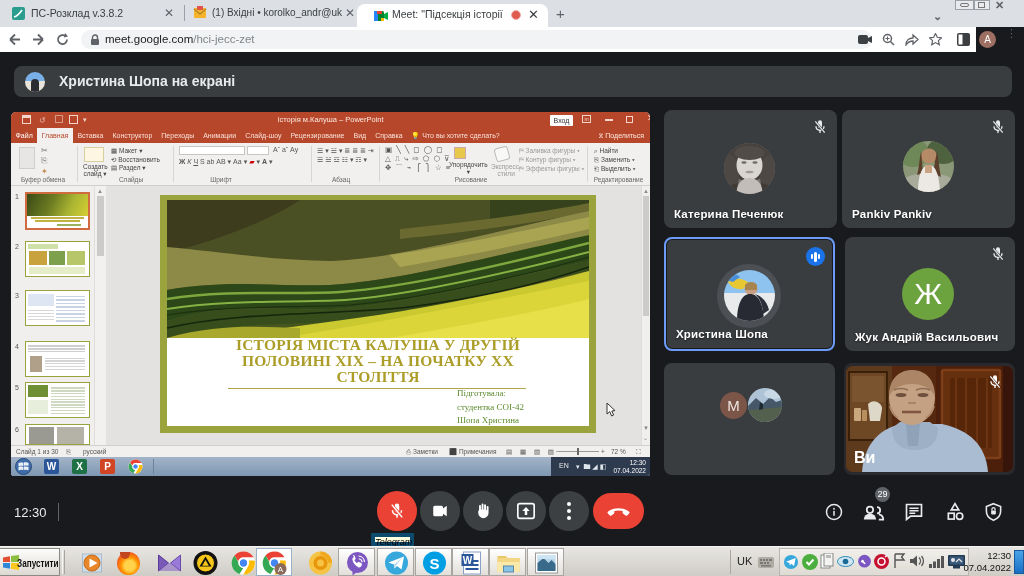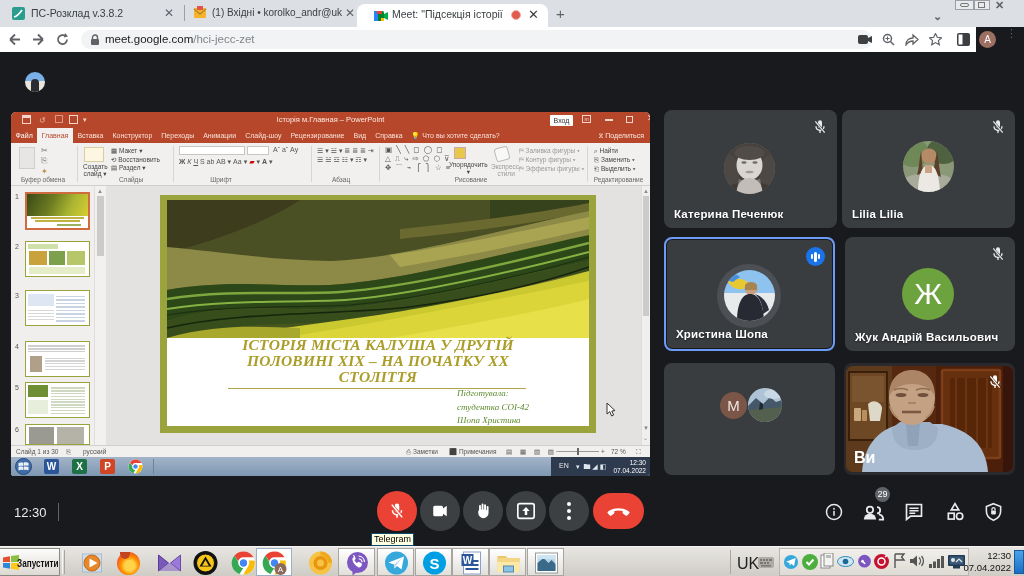--- a/index.html
+++ b/index.html
@@ -22,21 +22,21 @@
 #ppttitle{left:0;top:0;width:639px;height:16px;background:#b7472a;}
 #pptmenu{left:0;top:16px;width:639px;height:15px;background:#b7472a;color:#f8e0d8;font-size:7px;}
 .mitem{float:left;padding:0 4.5px;line-height:15px;font-size:7px;}
 #ribbon{left:0;top:31px;width:639px;height:43px;background:#f1f0ee;border-bottom:1px solid #d2d0ce;font-size:6.5px;color:#444;}
 .rgl{position:absolute;bottom:2px;text-align:center;color:#666;font-size:6.5px;}
 .rsep{position:absolute;top:3px;bottom:3px;width:1px;background:#d8d6d4;}
 #thumbs{left:0;top:74px;width:94px;height:259px;background:#f0efed;border-right:1px solid #d8d6d4;}
 .thumb{position:absolute;left:14px;width:65px;background:#fff;border:1px solid #9aa23c;}
 .tnum{position:absolute;left:4px;font-size:7px;color:#555;}
 #canvas{left:95px;top:74px;width:544px;height:259px;background:#e4e2e0;}
-#slide{left:54px;top:9px;width:387px;height:238px;background:#fff;font-style:italic;}
+#slide{left:54px;top:9px;width:387px;height:238px;background:#fff;}
 #vscroll{left:630px;top:74px;width:9px;height:259px;background:#f0efed;border-left:1px solid #ddd;}
 #pptstatus{left:0;top:333px;width:639px;height:12px;background:#f1f0ee;border-top:1px solid #d2d0ce;font-size:6.5px;color:#555;}
 #innertask{left:0;top:345px;width:639px;height:19px;background:linear-gradient(#a3b4c8,#7e97b2);}
 
 #meetbar{left:0;top:485px;width:1024px;height:61px;background:#191a1d;}
 .mbtn{position:absolute;top:6px;width:40px;height:40px;border-radius:50%;background:#3c4043;}
 .mbtn svg{position:absolute;left:50%;top:50%;transform:translate(-50%,-50%);}
 
 #taskbar{left:0;top:546px;width:1024px;height:30px;background:linear-gradient(#e8e6e2,#cfccc6);border-top:1px solid #f5f4f2;font-size:11px;}
 .tbicon{position:absolute;top:3px;width:33px;height:26px;text-align:center;}
@@ -114,32 +114,33 @@
     </svg>
   <svg class="abs" style="left:957px;top:6px" width="13" height="13">
       <rect x="0" y="0" width="13" height="13" rx="2" fill="#3c4043"></rect>
       <rect x="1.5" y="1.5" width="4" height="10" fill="#fff"></rect>
     </svg>
   <div class="abs" style="left:979px;top:4px;width:17px;height:17px;border-radius:50%;background:#9c6f62;color:#fff;font-size:10px;text-align:center;line-height:17px;">A</div>
   <div class="abs" style="left:1006px;top:3px;color:#5f6368;font-size:11px;letter-spacing:0;line-height:6px;">⋮</div>
 </div>
 
 <div class="abs" id="meet">
+  <div class="abs" id="banner"><span style="margin-left:45px;">Христина Шопа на екрані</span></div>
   <div class="abs" style="left:25px;top:19.5px;width:20px;height:20px;border-radius:50%;background:linear-gradient(#7ab0e8 45%,#e8e4da 45%);overflow:hidden;">
       <div style="position:absolute;left:6px;top:7px;width:8px;height:13px;border-radius:4px 4px 0 0;background:#2b2b33;"></div>
     </div>
   <div class="abs" id="share">
 
     <div class="abs" id="ppttitle">
       <div class="abs" style="left:11px;top:3px;width:9px;height:9px;border:1.5px solid #f3d5cb;border-top-width:3px;"></div>
       <div class="abs" style="left:28px;top:4px;font-size:8px;color:#e8b5a5;">↺</div>
       <div class="abs" style="left:44px;top:3px;width:8px;height:8px;border:1px solid #d89a86;"></div>
       <div class="abs" style="left:58px;top:3px;width:9px;height:9px;border:1.5px solid #f3d5cb;"></div>
       <div class="abs" style="left:72px;top:4px;font-size:7px;color:#f3d5cb;">▾</div>
-      <div class="abs" style="left:0;top:3px;width:639px;text-align:center;font-size:7.5px;color:#fbe9e2;">Історія м.Главная  –  PowerPoint</div>
+      <div class="abs" style="left:0;top:3px;width:639px;text-align:center;font-size:7.5px;color:#fbe9e2;">Історія м.Калуша  –  PowerPoint</div>
       <div class="abs" style="left:539px;top:2.5px;width:23px;height:11px;background:#fdfdfd;border-radius:1px;font-size:7px;color:#333;text-align:center;line-height:11px;">Вход</div>
       <div class="abs" style="left:571px;top:3px;width:9px;height:8px;border:1px solid #f3d5cb;font-size:5px;color:#f3d5cb;text-align:center;line-height:7px;">m</div>
       <div class="abs" style="left:594px;top:7px;width:8px;height:1.5px;background:#f3d5cb;"></div>
       <div class="abs" style="left:615px;top:3.5px;width:7px;height:7px;border:1px solid #f3d5cb;"></div>
       <div class="abs" style="left:636px;top:1px;font-size:9px;color:#f6ddd4;">✕</div>
     </div>
 
     <div class="abs" id="pptmenu">
       <div class="mitem" style="color:#fff;">Файл</div>
       <div class="mitem" style="background:#f1f0ee;color:#b7472a;">Главная</div>
@@ -364,21 +365,21 @@
           <ellipse cx="40" cy="10" rx="16" ry="13" fill="#4e6240"></ellipse>
           <ellipse cx="25" cy="44" rx="28" ry="12" fill="#a8aa9a"></ellipse>
           <ellipse cx="26" cy="15" rx="8" ry="7.5" fill="#b58a66"></ellipse>
           <path d="M19 12 C19 6 33 6 33 12 L34 30 C30 34 22 34 18 30 Z" fill="none"></path>
           <path d="M18 10 C16 20 16 28 14 34 L20 32 Z" fill="#5c3f2a"></path>
           <path d="M34 10 C36 20 36 28 38 36 L30 32 Z" fill="#5c3f2a"></path>
           <path d="M15 51 C15 32 20 24 26 24 C32 24 36 32 37 51 Z" fill="#ece9e4"></path>
           <path d="M22 24 h7 v8 h-7Z" fill="#c9a384"></path>
         </g>
       </svg>
-      <div class="tname">Lilia Lilia</div>
+      <div class="tname">Pankiv Pankiv</div>
       <svg class="micoff" viewBox="0 0 24 24">
           <path fill="#e8eaed" d="M12 14a3 3 0 0 0 3-3V5a3 3 0 0 0-6 0v6a3 3 0 0 0 3 3zm5-3a5 5 0 0 1-10 0H5a7 7 0 0 0 6 6.9V21h2v-3.1A7 7 0 0 0 19 11h-2z"></path>
           <path stroke="#3a3d40" stroke-width="3.4" d="M4 3 L20 21"></path>
           <path stroke="#e8eaed" stroke-width="1.8" d="M5 3.5 L19 20.5"></path>
         </svg>
     </div>
 
     <div class="tile" style="left:664px;top:185px;width:171px;height:114px;border:2.5px solid #6b9bf7;box-shadow:0 0 0 1px #191a1d inset;">
       <div class="abs" style="left:51px;top:25px;width:64px;height:64px;border-radius:50%;background:#4c5054;"></div>
       <svg class="abs" style="left:58px;top:31px" width="51" height="51" viewBox="0 0 51 51">
@@ -510,21 +511,21 @@
         <circle cx="2" cy="2" r="2" fill="#fff"></circle>
         <circle cx="2" cy="9" r="2" fill="#fff"></circle>
         <circle cx="2" cy="16" r="2" fill="#fff"></circle>
       </svg>
     </div>
   <div class="abs" style="left:593px;top:8px;width:51px;height:36px;border-radius:18px;background:#ea4335;">
       <svg style="position:absolute;left:14px;top:10px" width="23" height="16" viewBox="0 0 24 16">
         <path fill="#fff" d="M12 5 C7 5 3.4 6.6 1.2 8.4 a1.5 1.5 0 0 0-.2 2.2 l1.7 1.9 a1.4 1.4 0 0 0 1.9.2 l2.5-1.8 a1.4 1.4 0 0 0 .6-1.2 l-.1-1.6 c1.4-.4 2.9-.6 4.4-.6 s3 .2 4.4.6 l-.1 1.6 a1.4 1.4 0 0 0 .6 1.2 l2.5 1.8 a1.4 1.4 0 0 0 1.9-.2 l1.7-1.9 a1.5 1.5 0 0 0-.2-2.2 C20.6 6.6 17 5 12 5 Z"></path>
       </svg>
     </div>
-  <div class="abs" style="left:371px;top:48px;width:43px;height:13px;background:#ffffe1;border:1px solid #0c4a6e;font-size:9px;color:#000;text-align:center;line-height:11px;">Telegram</div>
+  <div class="abs" style="left:371px;top:48px;width:43px;height:13px;background:#ffffe1;border:4px solid #0c4a6e;font-size:9px;color:#000;text-align:center;line-height:11px;font-style:italic;">Telegram</div>
   <svg class="abs" style="left:825px;top:18px" width="18" height="18" viewBox="0 0 24 24">
       <circle cx="12" cy="12" r="10" stroke="#e8eaed" stroke-width="2" fill="none"></circle>
       <rect x="11" y="10.5" width="2" height="6.5" fill="#e8eaed"></rect>
       <rect x="11" y="6.5" width="2" height="2.4" fill="#e8eaed"></rect>
     </svg>
   <div class="abs" style="left:875px;top:2px;width:15px;height:15px;border-radius:50%;background:#5f6368;color:#fff;font-size:9px;text-align:center;line-height:15px;">29</div>
   <svg class="abs" style="left:862px;top:19px" width="23" height="17" viewBox="0 0 26 18">
       <circle cx="9" cy="6" r="3.6" stroke="#e8eaed" stroke-width="2" fill="none"></circle>
       <path d="M2 17 a7 7 0 0 1 14 0 Z" fill="#e8eaed"></path>
       <path d="M17 3 a3.5 3.5 0 0 1 0 7 M19 11 a6 6 0 0 1 5 6 h-5" stroke="#e8eaed" stroke-width="2" fill="none"></path>
@@ -639,21 +640,21 @@
   <div class="abs" style="left:530px;top:2px;width:2px;height:26px;border-left:1px solid #a8a5a0;border-right:1px solid #f8f8f6;"></div>
   <div class="abs" style="left:527px;top:1px;width:37px;height:28px;background:linear-gradient(#fff,#e2dfda);border:1px solid #a8a5a0;"></div>
   <svg class="abs tbicon" style="left:530px" width="26" height="26" viewBox="0 0 26 26">
       <rect x="2" y="3" width="22" height="20" fill="#fff" stroke="#999"></rect>
       <rect x="4" y="5" width="18" height="16" fill="#b8d4e8"></rect>
       <path d="M4 13 L10 8 L15 13 L18 10 L22 14 V21 H4Z" fill="#3a6a8a"></path>
       <rect x="4" y="5" width="18" height="4" fill="#cde4f2"></rect>
     </svg>
 
   <div class="abs" style="left:730px;top:3px;width:1px;height:24px;background:#a8a5a0;"></div>
-  <div class="abs" style="left:737px;top:8px;font-size:16px;color:#222;">UK</div>
+  <div class="abs" style="left:737px;top:8px;font-size:11px;color:#222;">UK</div>
   <svg class="abs" style="left:758px;top:10px" width="16" height="11" viewBox="0 0 16 11">
       <rect x="0" y="0" width="16" height="11" rx="2" fill="#b0aca4"></rect>
       <rect x="2" y="2" width="2" height="2" fill="#777"></rect>
       <rect x="5" y="2" width="2" height="2" fill="#777"></rect>
       <rect x="8" y="2" width="2" height="2" fill="#777"></rect>
       <rect x="11" y="2" width="3" height="2" fill="#777"></rect>
       <rect x="2" y="5" width="3" height="2" fill="#777"></rect>
       <rect x="6" y="5" width="2" height="2" fill="#777"></rect>
       <rect x="9" y="5" width="2" height="2" fill="#777"></rect>
       <rect x="3" y="8" width="10" height="1.5" fill="#777"></rect>

